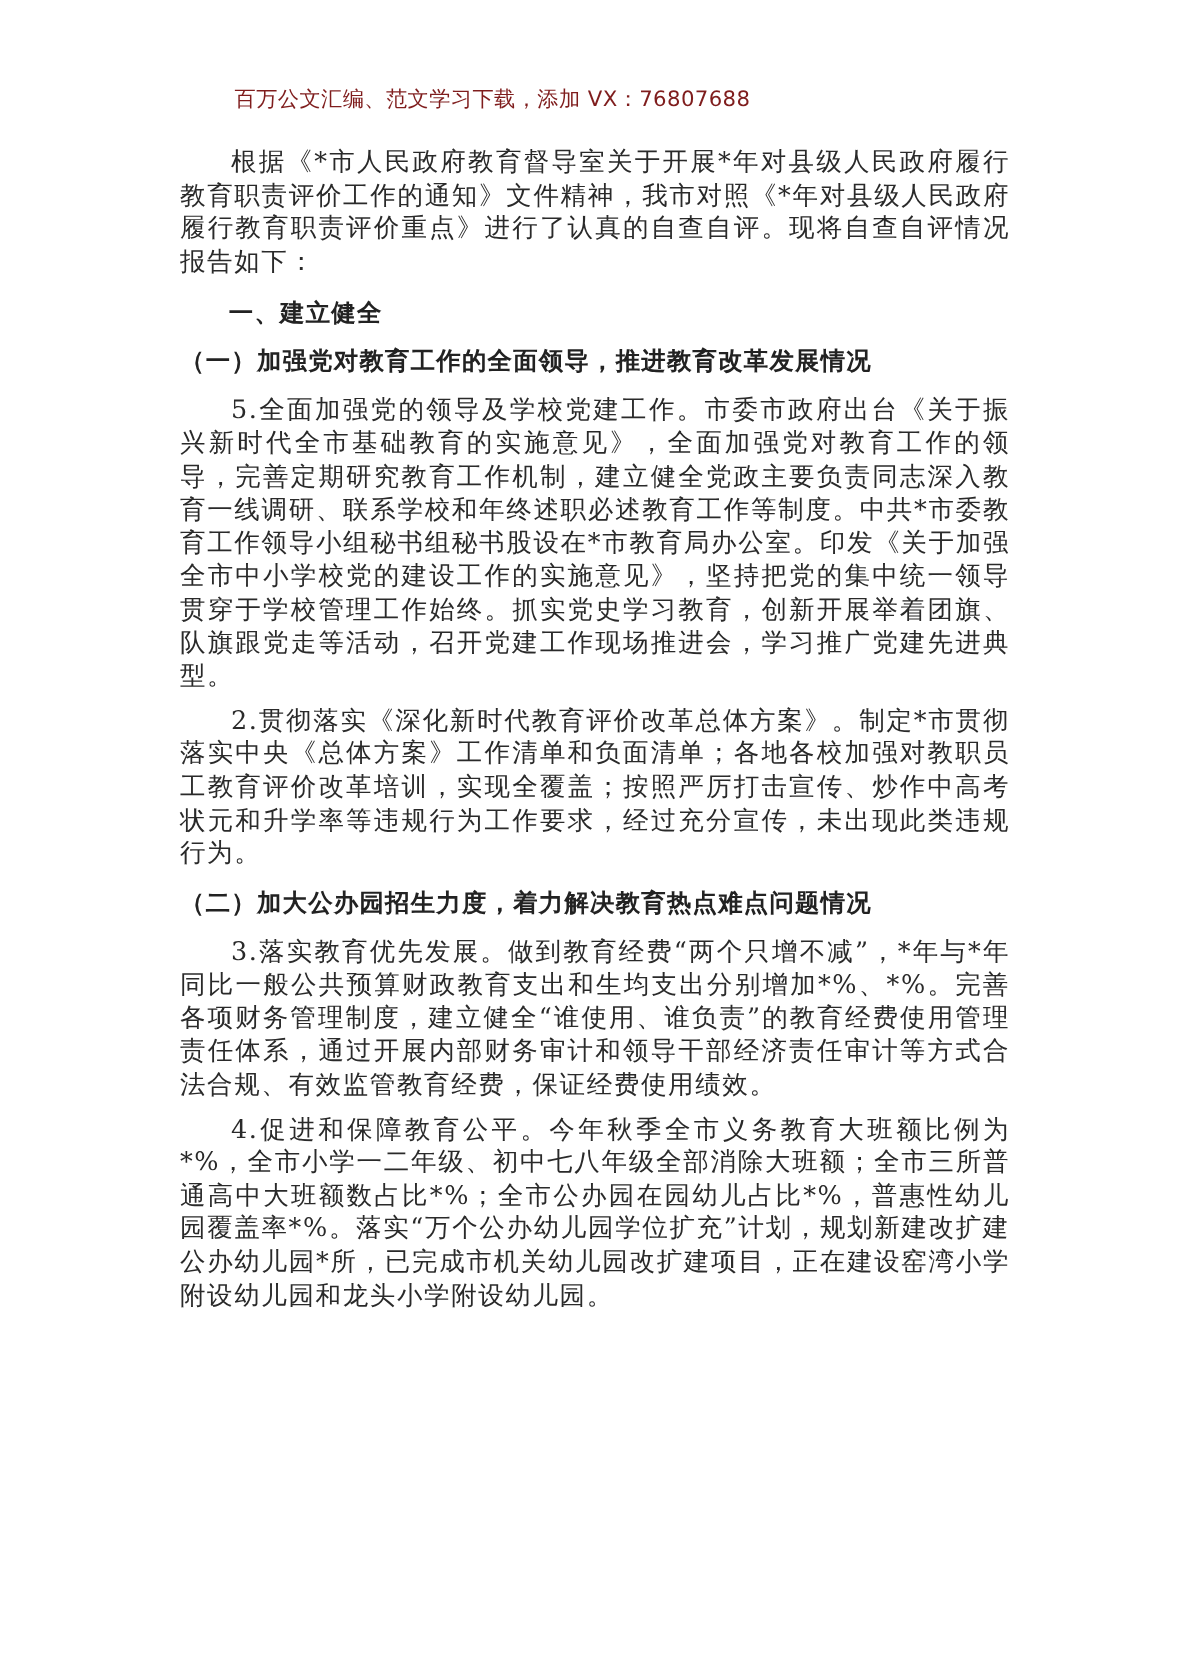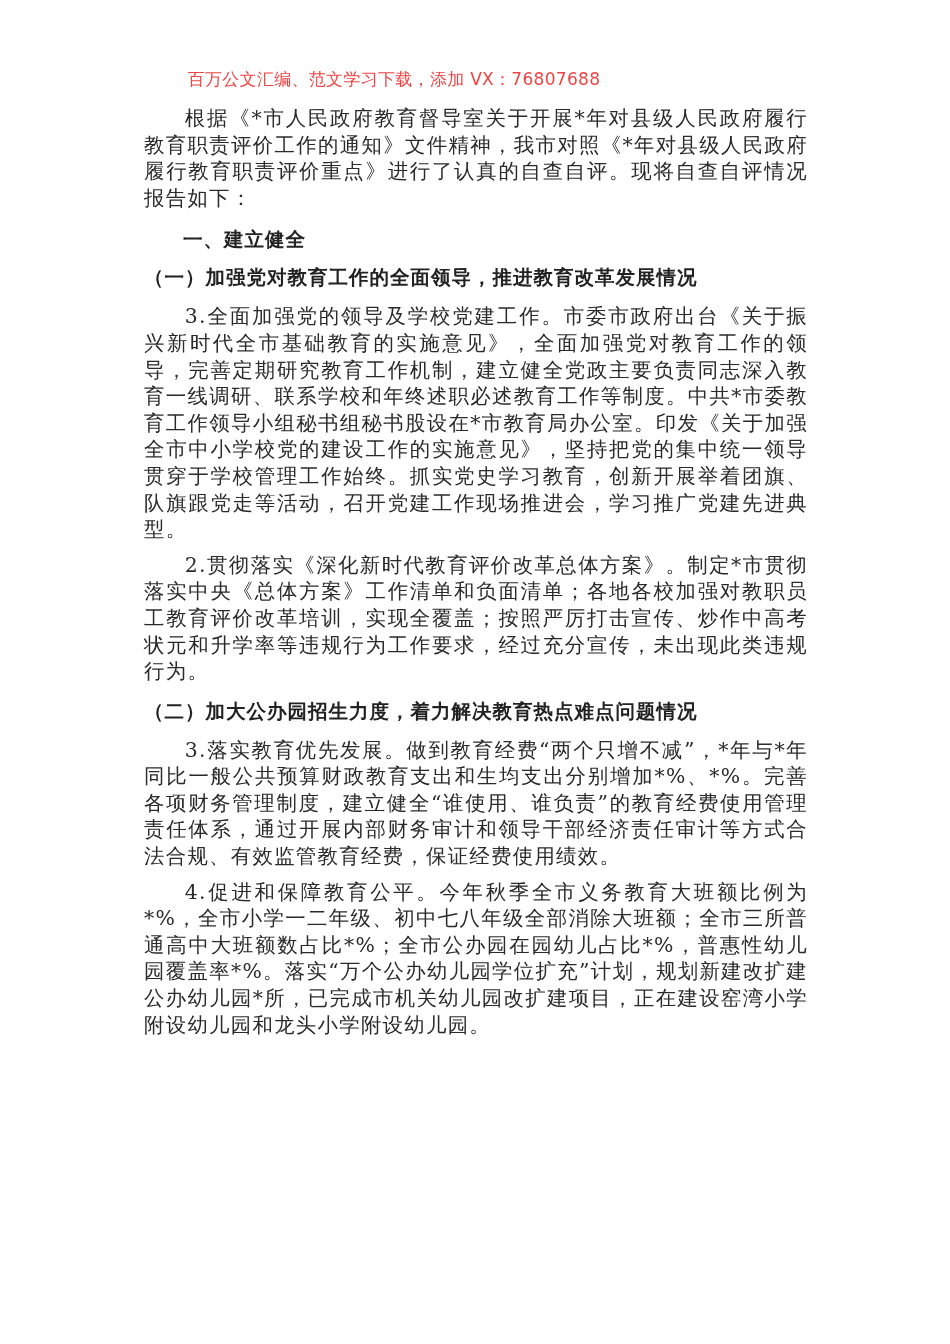--- a/index.html
+++ b/index.html
@@ -2,24 +2,24 @@
 <html><head>
 <meta charset="utf-8">
 <style>
   html, body { margin: 0; padding: 0; background: #ffffff; }
   body { width: 950px; height: 1344px; position: relative; overflow: hidden; }
   .page {
     position: absolute; left: 0; top: 0; width: 950px; height: 1344px; background: #ffffff;
   }
   .banner {
     position: absolute; top: 68px; left: 0; width: 788px; text-align: center;
-    color: #ef4444; font-family: "DejaVu Sans", sans-serif; font-size: 17px; letter-spacing: 0.3px;
+    color: #7f1d1d; font-family: "DejaVu Sans", sans-serif; font-size: 17px; letter-spacing: 0.3px;
   }
   .body-text {
-    position: absolute; left: 144px; top: 105px; width: 664px;
+    position: absolute; left: 144px; top: 116px; width: 664px;
     font-family: "DejaVu Serif", serif; color: #2a2a2a;
     font-size: 20.4px; line-height: 26.6px; letter-spacing: 1.3px;
     text-align: justify;
   }
   .body-text p { margin: 0; text-indent: 2em; }
   .body-text p + p { margin-top: 9px; }
   .body-text h2, .body-text h3 {
     margin: 0; font-family: "DejaVu Sans", sans-serif; font-weight: bold; color: #222;
     font-size: 19.5px; letter-spacing: 1px; line-height: 26px;
   }
@@ -30,19 +30,19 @@
 </head>
 <body>
 
 <div class="page">
   <div class="banner">百万公文汇编、范文学习下载，添加 VX：76807688</div>
 
   <div class="body-text">
     <p>根据《*市人民政府教育督导室关于开展*年对县级人民政府履行教育职责评价工作的通知》文件精神，我市对照《*年对县级人民政府履行教育职责评价重点》进行了认真的自查自评。现将自查自评情况报告如下：</p>
     <h2>一、建立健全</h2>
     <h3>（一）加强党对教育工作的全面领导，推进教育改革发展情况</h3>
-    <p>3.全面加强党的领导及学校党建工作。市委市政府出台《关于振兴新时代全市基础教育的实施意见》，全面加强党对教育工作的领导，完善定期研究教育工作机制，建立健全党政主要负责同志深入教育一线调研、联系学校和年终述职必述教育工作等制度。中共*市委教育工作领导小组秘书组秘书股设在*市教育局办公室。印发《关于加强全市中小学校党的建设工作的实施意见》，坚持把党的集中统一领导贯穿于学校管理工作始终。抓实党史学习教育，创新开展举着团旗、队旗跟党走等活动，召开党建工作现场推进会，学习推广党建先进典型。</p>
+    <p>5.全面加强党的领导及学校党建工作。市委市政府出台《关于振兴新时代全市基础教育的实施意见》，全面加强党对教育工作的领导，完善定期研究教育工作机制，建立健全党政主要负责同志深入教育一线调研、联系学校和年终述职必述教育工作等制度。中共*市委教育工作领导小组秘书组秘书股设在*市教育局办公室。印发《关于加强全市中小学校党的建设工作的实施意见》，坚持把党的集中统一领导贯穿于学校管理工作始终。抓实党史学习教育，创新开展举着团旗、队旗跟党走等活动，召开党建工作现场推进会，学习推广党建先进典型。</p>
     <p>2.贯彻落实《深化新时代教育评价改革总体方案》。制定*市贯彻落实中央《总体方案》工作清单和负面清单；各地各校加强对教职员工教育评价改革培训，实现全覆盖；按照严厉打击宣传、炒作中高考状元和升学率等违规行为工作要求，经过充分宣传，未出现此类违规行为。</p>
     <h3 class="gap-before">（二）加大公办园招生力度，着力解决教育热点难点问题情况</h3>
     <p>3.落实教育优先发展。做到教育经费“两个只增不减”，*年与*年同比一般公共预算财政教育支出和生均支出分别增加*%、*%。完善各项财务管理制度，建立健全“谁使用、谁负责”的教育经费使用管理责任体系，通过开展内部财务审计和领导干部经济责任审计等方式合法合规、有效监管教育经费，保证经费使用绩效。</p>
     <p>4.促进和保障教育公平。今年秋季全市义务教育大班额比例为*%，全市小学一二年级、初中七八年级全部消除大班额；全市三所普通高中大班额数占比*%；全市公办园在园幼儿占比*%，普惠性幼儿园覆盖率*%。落实“万个公办幼儿园学位扩充”计划，规划新建改扩建公办幼儿园*所，已完成市机关幼儿园改扩建项目，正在建设窑湾小学附设幼儿园和龙头小学附设幼儿园。</p>
   </div>
 </div>
 
 </body></html>

